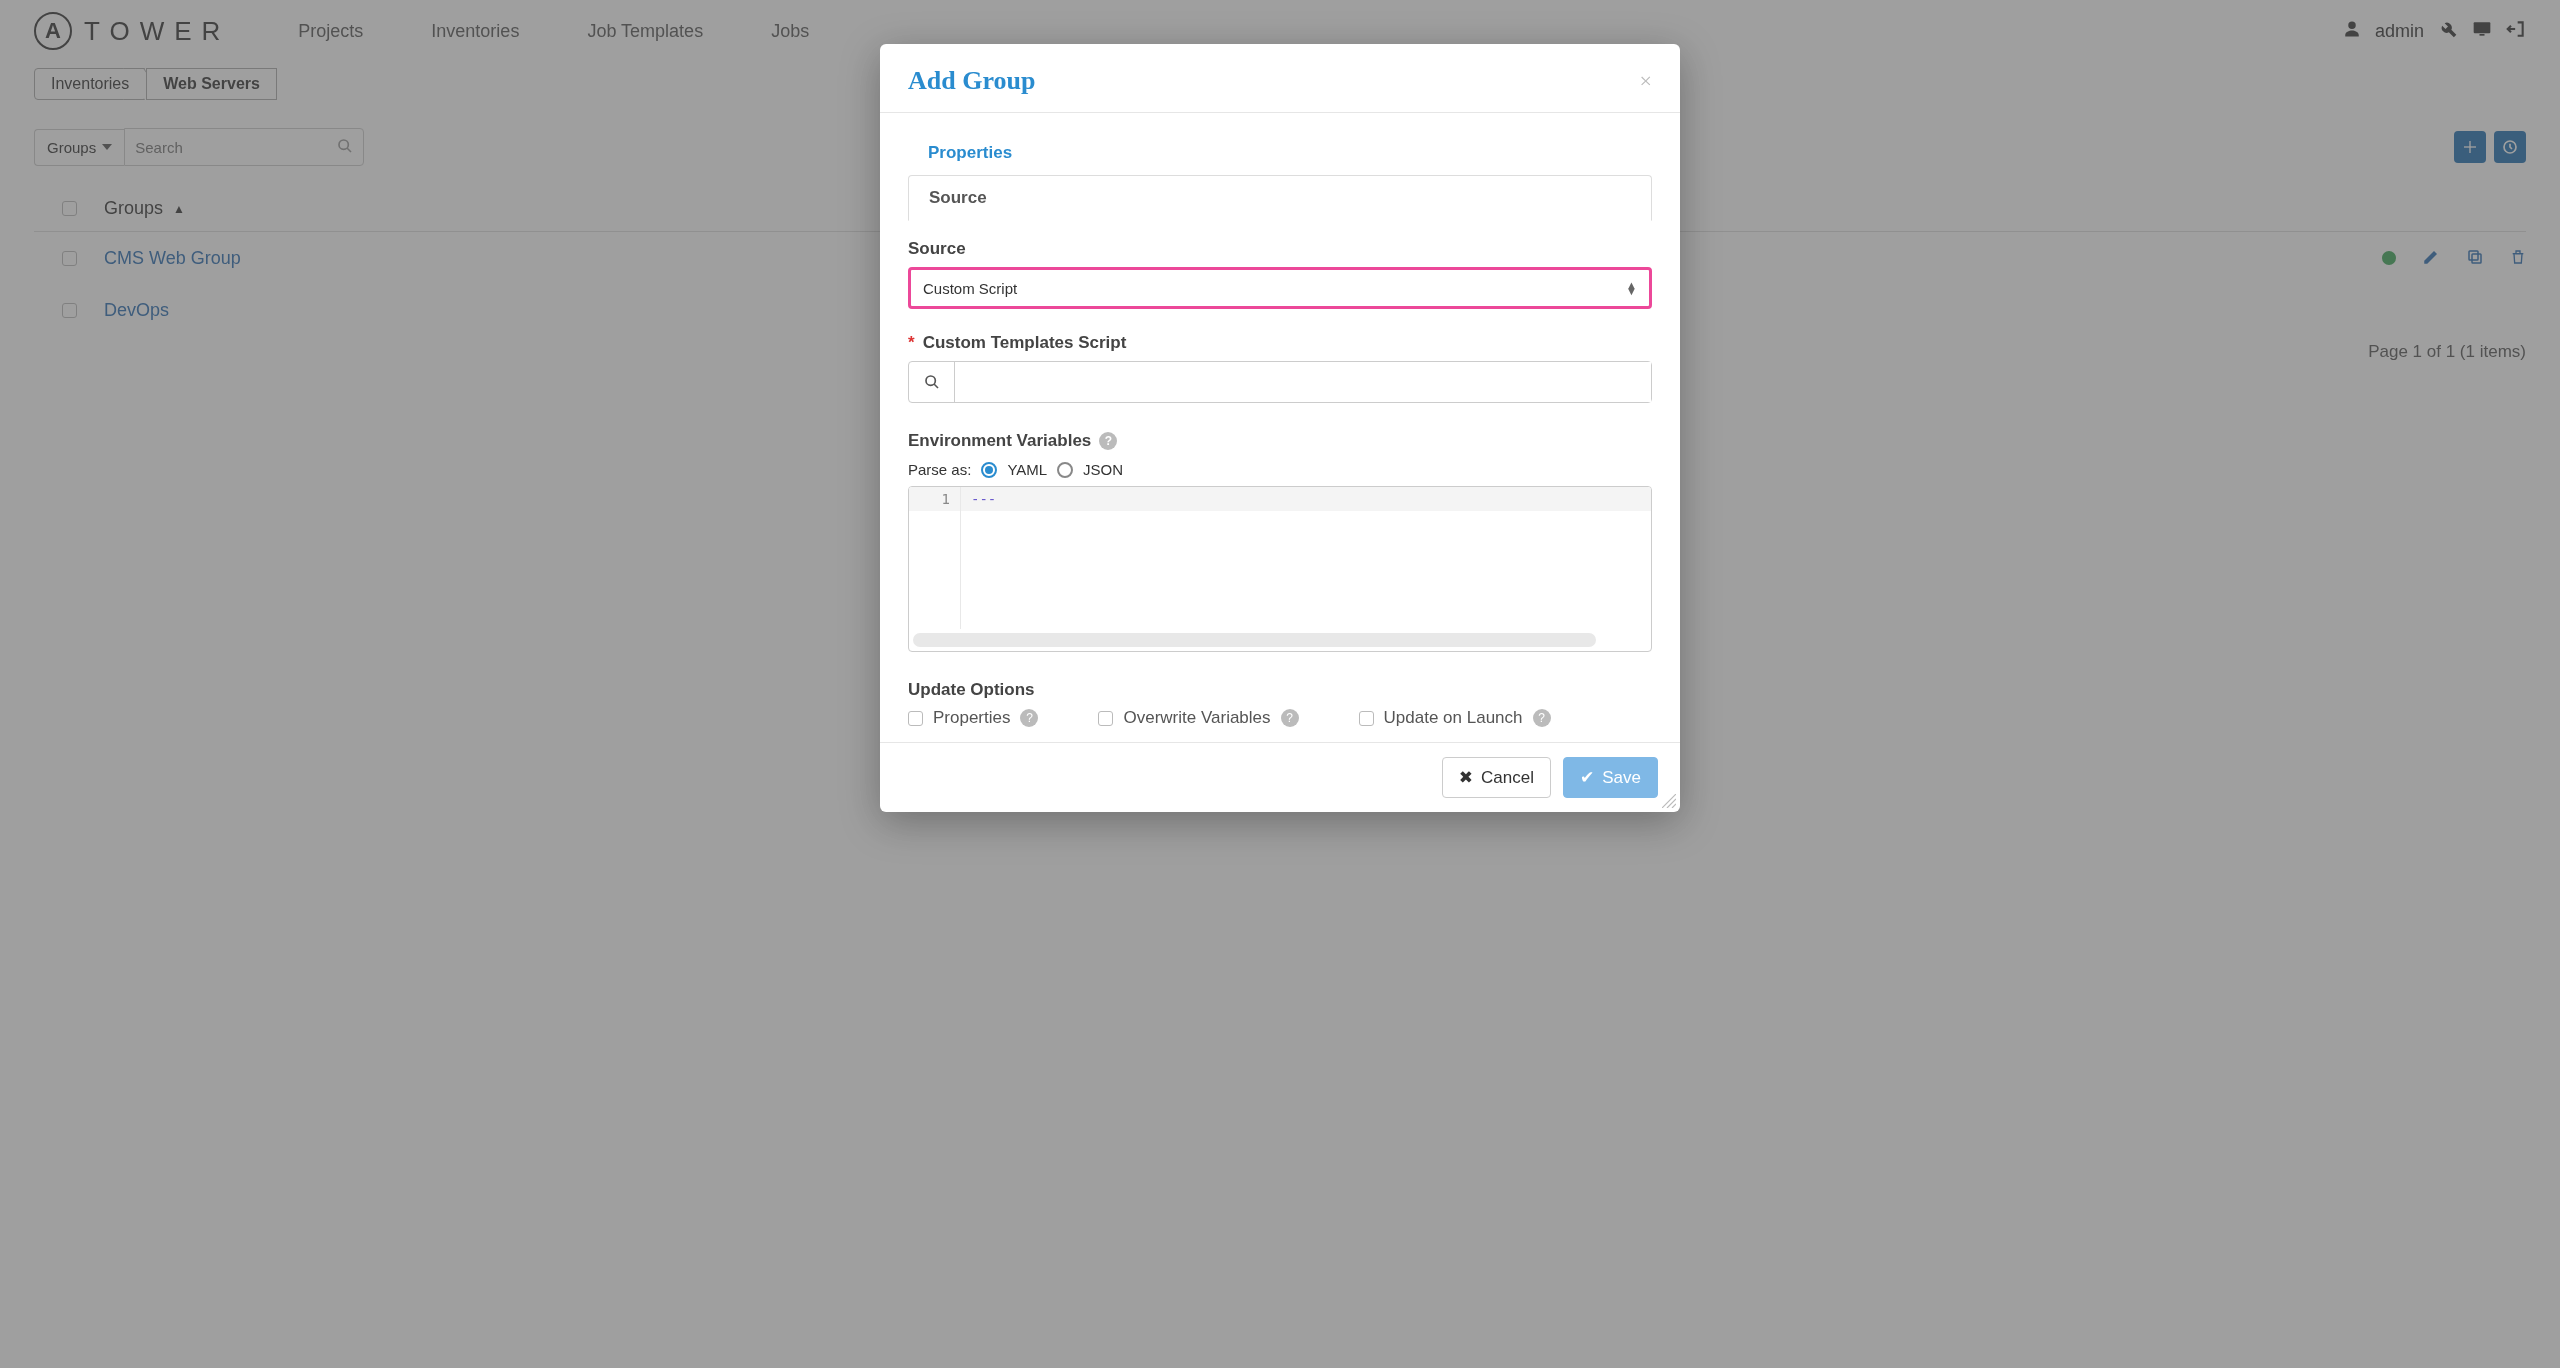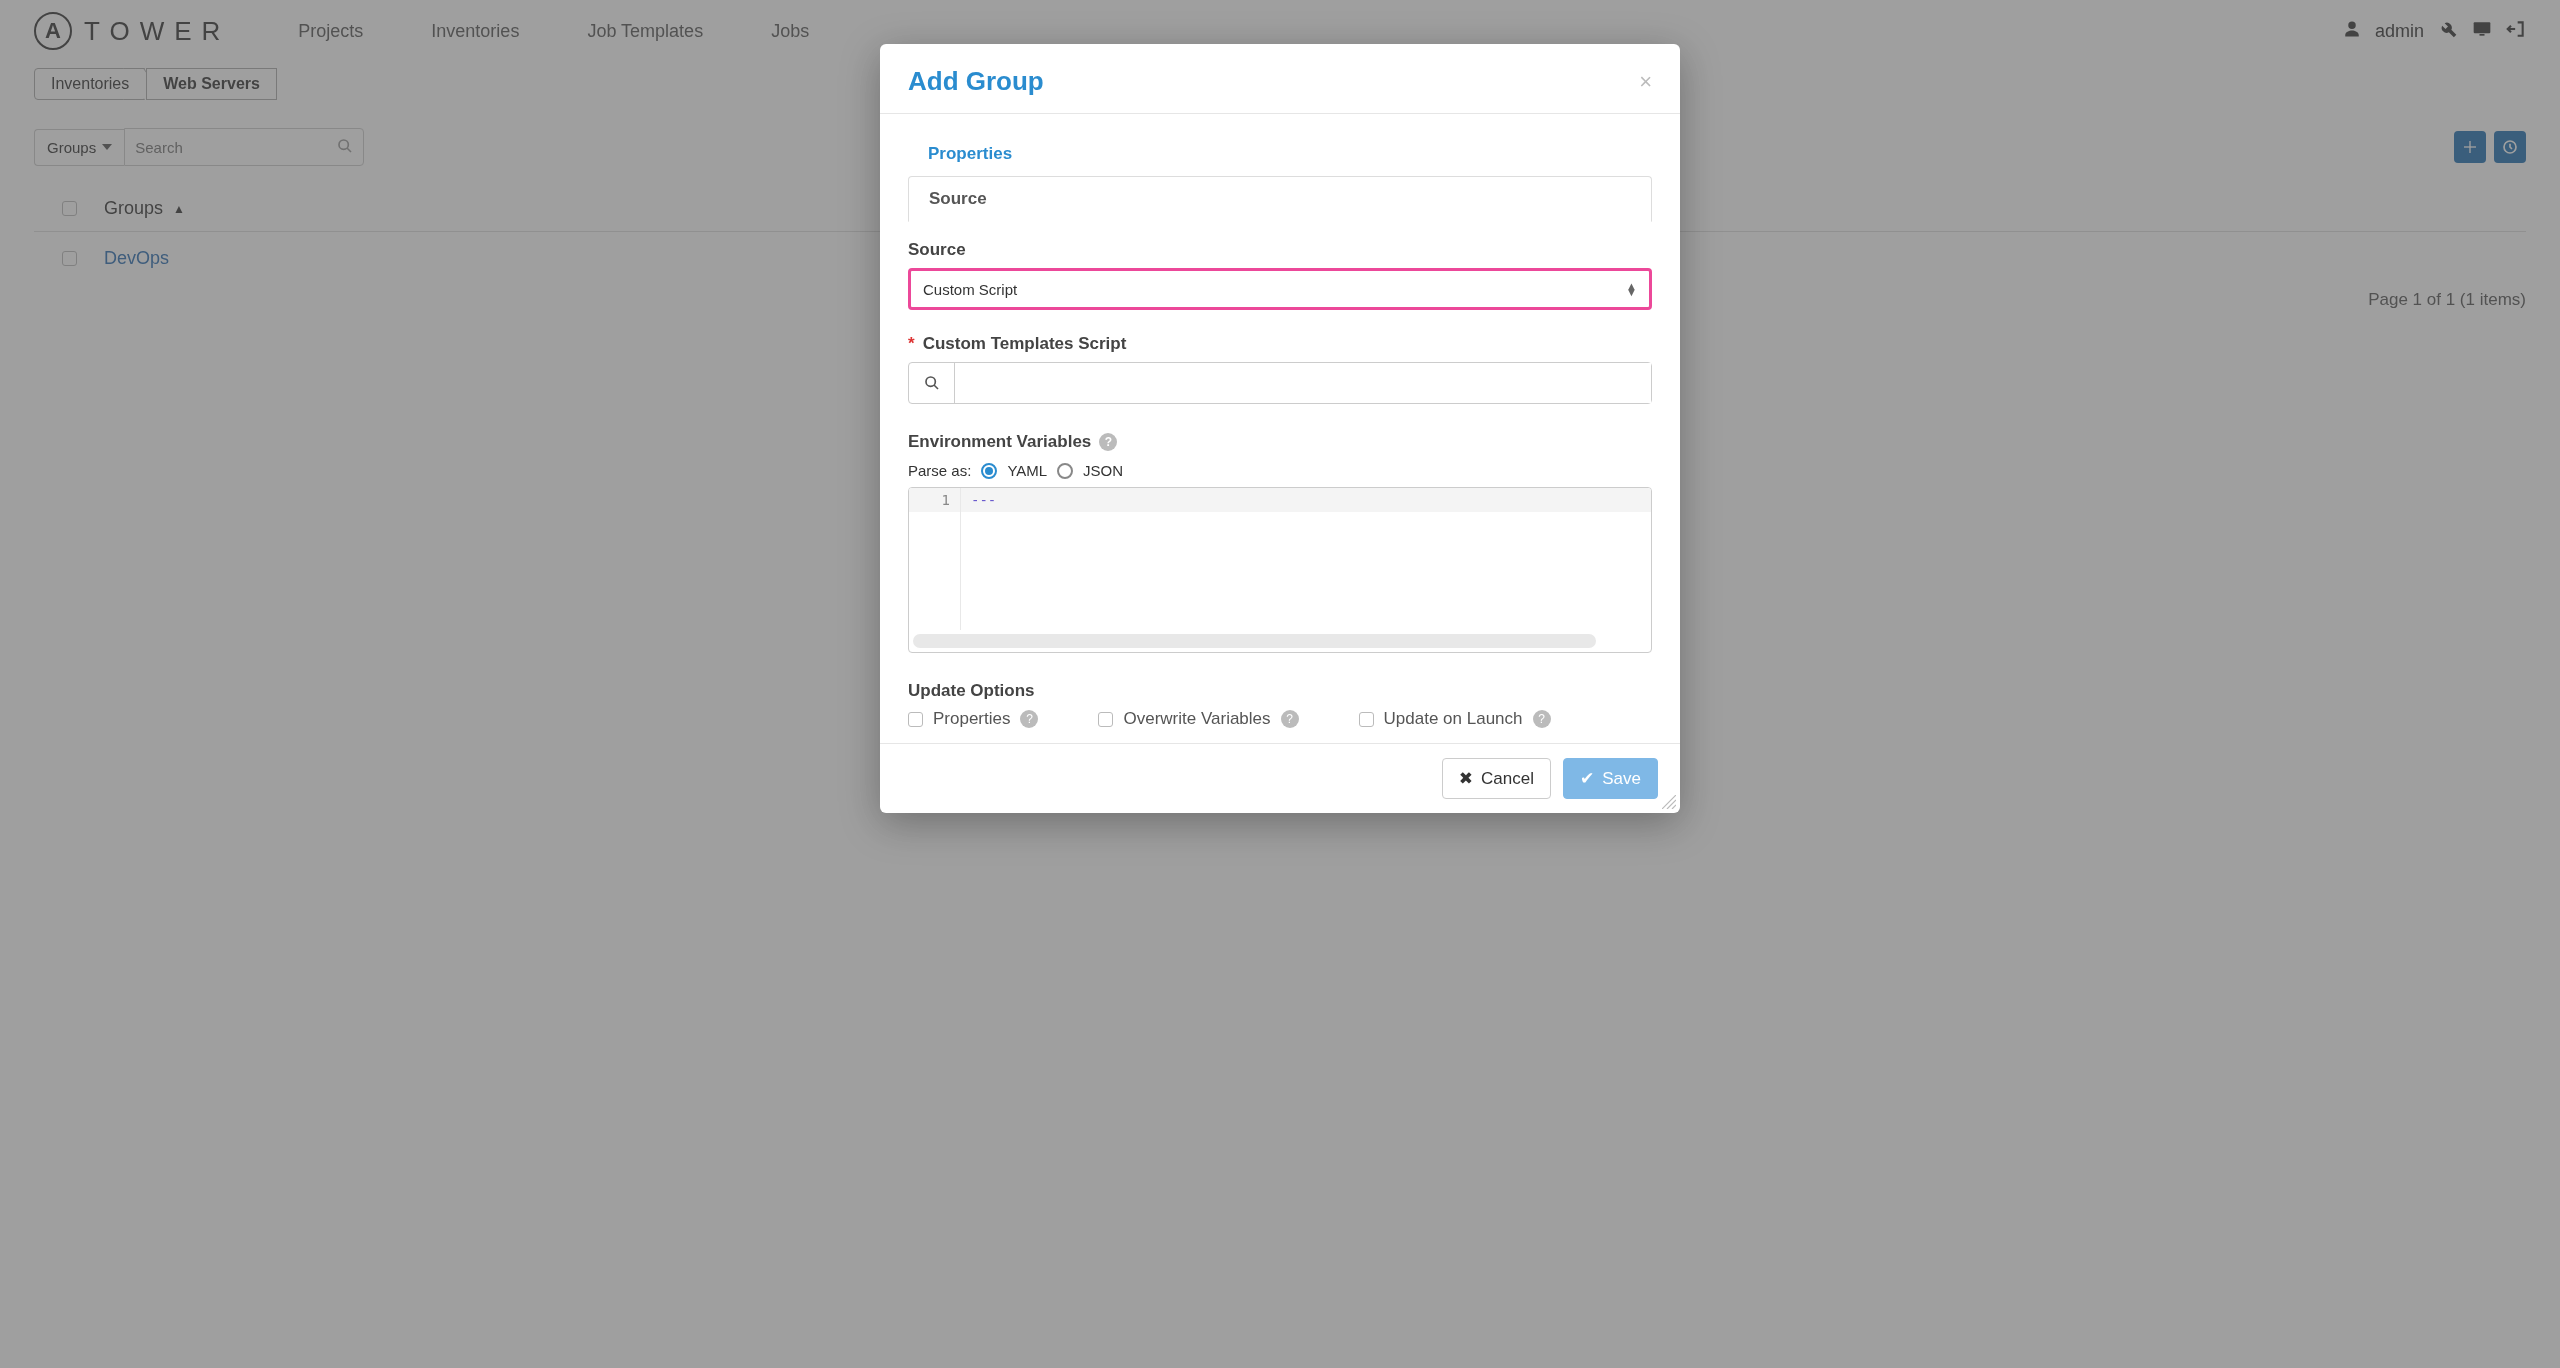--- a/index.html
+++ b/index.html
@@ -48,21 +48,21 @@
 .trow .chk { width: 70px; display: flex; justify-content: center; }
 .trow a { color: #2a6db2; text-decoration: none; font-size: 18px; }
 .trow .row-actions { margin-left: auto; display: flex; align-items: center; gap: 26px; color: #2a6db2; }
 .status-dot { width: 14px; height: 14px; border-radius: 50%; background: #3aa757; }
 .checkbox-box { width: 15px; height: 15px; border: 1px solid #bbb; border-radius: 3px; }
 .pager { text-align: right; font-size: 17px; color: #555; margin-top: 6px; }
 
 
 .overlay { position: fixed; inset: 0; background: rgba(80,80,80,0.55); }
 .modal { position: fixed; left: 50%; top: 44px; transform: translateX(-50%); width: 800px; max-height: calc(100vh - 60px); background: #fff; border-radius: 6px; box-shadow: 0 10px 40px rgba(0,0,0,0.3); display: flex; flex-direction: column; }
-.modal-header { padding: 22px 28px 16px; display: flex; align-items: center; }
+.modal-header { padding: 22px 28px 16px; display: flex; align-items: center; font-family: Liberation Serif, serif; }
 .modal-title { font-size: 26px; font-weight: 700; color: #2a8ccf; }
 .modal-close { margin-left: auto; color: #bbb; font-size: 22px; cursor: pointer; }
 .modal-hr { border: none; border-top: 1px solid #e6e6e6; }
 
 .modal-body { padding: 18px 28px 4px; overflow-y: auto; flex: 1; position: relative; }
 .modal-body::-webkit-scrollbar { width: 14px; }
 .modal-body::-webkit-scrollbar-thumb { background: #c8c8c8; border-radius: 7px; }
 .modal-body::-webkit-scrollbar-track { background: transparent; }
 
 .tabs { display: flex; border-bottom: 1px solid #ddd; margin-bottom: 18px; flex-direction: column; }
@@ -190,20 +190,41 @@
     <div class="chk">
         <div class="checkbox-box"></div>
       </div>
     <span>Groups</span>
     <span class="sort-up">▲</span>
   </div>
   <div class="trow">
     <div class="chk">
         <div class="checkbox-box"></div>
       </div>
+    <a href="#">CMS Web Group</a>
+    <div class="row-actions">
+      <span class="status-dot"></span>
+      <span><svg width="18" height="18" viewBox="0 0 24 24" fill="#2a6db2">
+            <path d="M3 17v4h4L20 8l-4-4L3 17z"></path>
+          </svg></span>
+      <span><svg width="18" height="18" viewBox="0 0 24 24" fill="none" stroke="#2a6db2" stroke-width="2">
+            <rect x="8" y="8" width="12" height="12" rx="1"></rect>
+            <rect x="4" y="4" width="12" height="12" rx="1"></rect>
+          </svg></span>
+      <span><svg width="16" height="18" viewBox="0 0 24 24" fill="none" stroke="#2a6db2" stroke-width="2">
+            <path d="M4 7h16"></path>
+            <path d="M9 3h6v4H9z"></path>
+            <path d="M6 7l1 14h10l1-14"></path>
+          </svg></span>
+    </div>
+  </div>
+  <div class="trow">
+    <div class="chk">
+        <div class="checkbox-box"></div>
+      </div>
     <a href="#">DevOps</a>
   </div>
   <div class="pager">Page 1 of 1 (1 items)</div>
 </div>
 
 <div class="overlay"></div>
 
 <div class="modal">
   <div class="modal-header">
     <div class="modal-title">Add Group</div>

